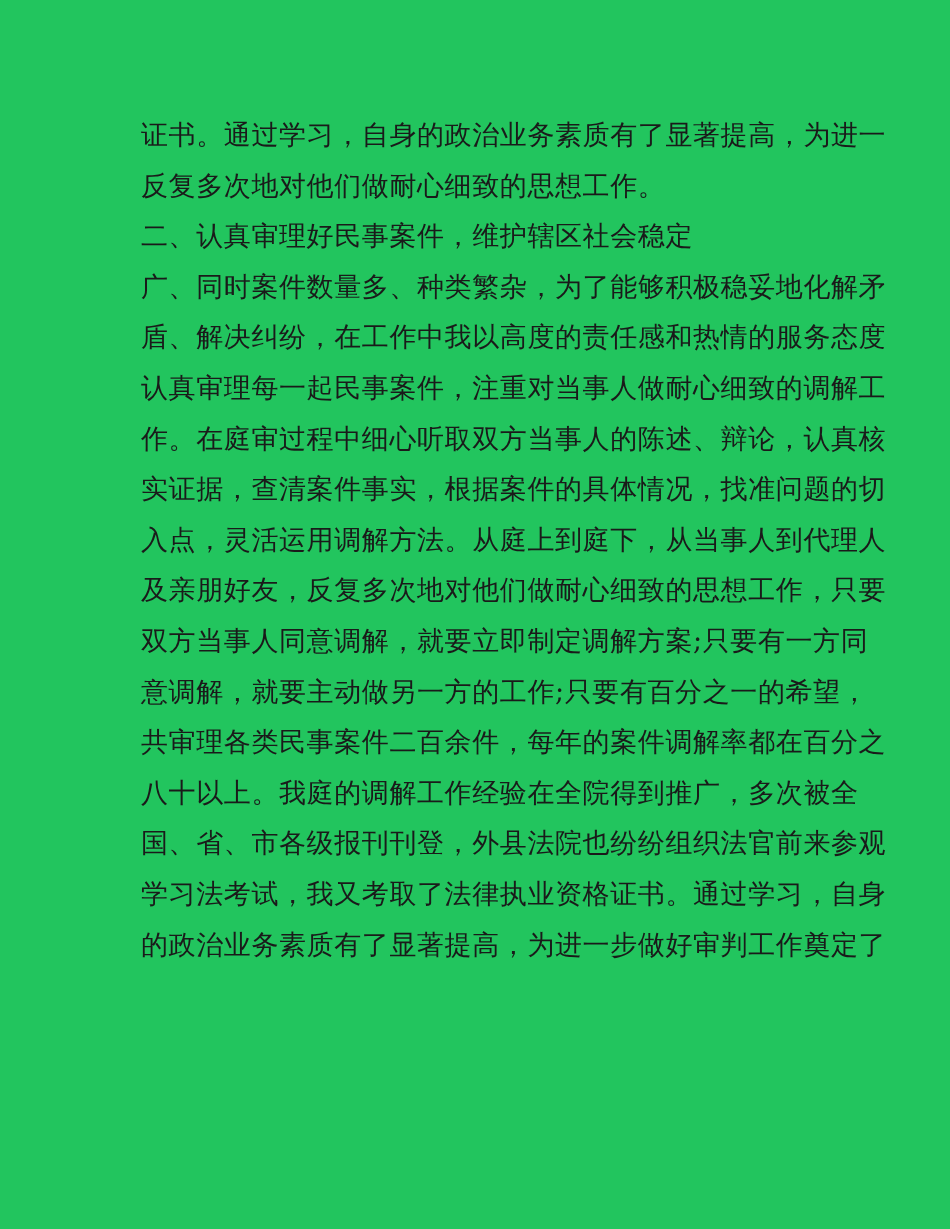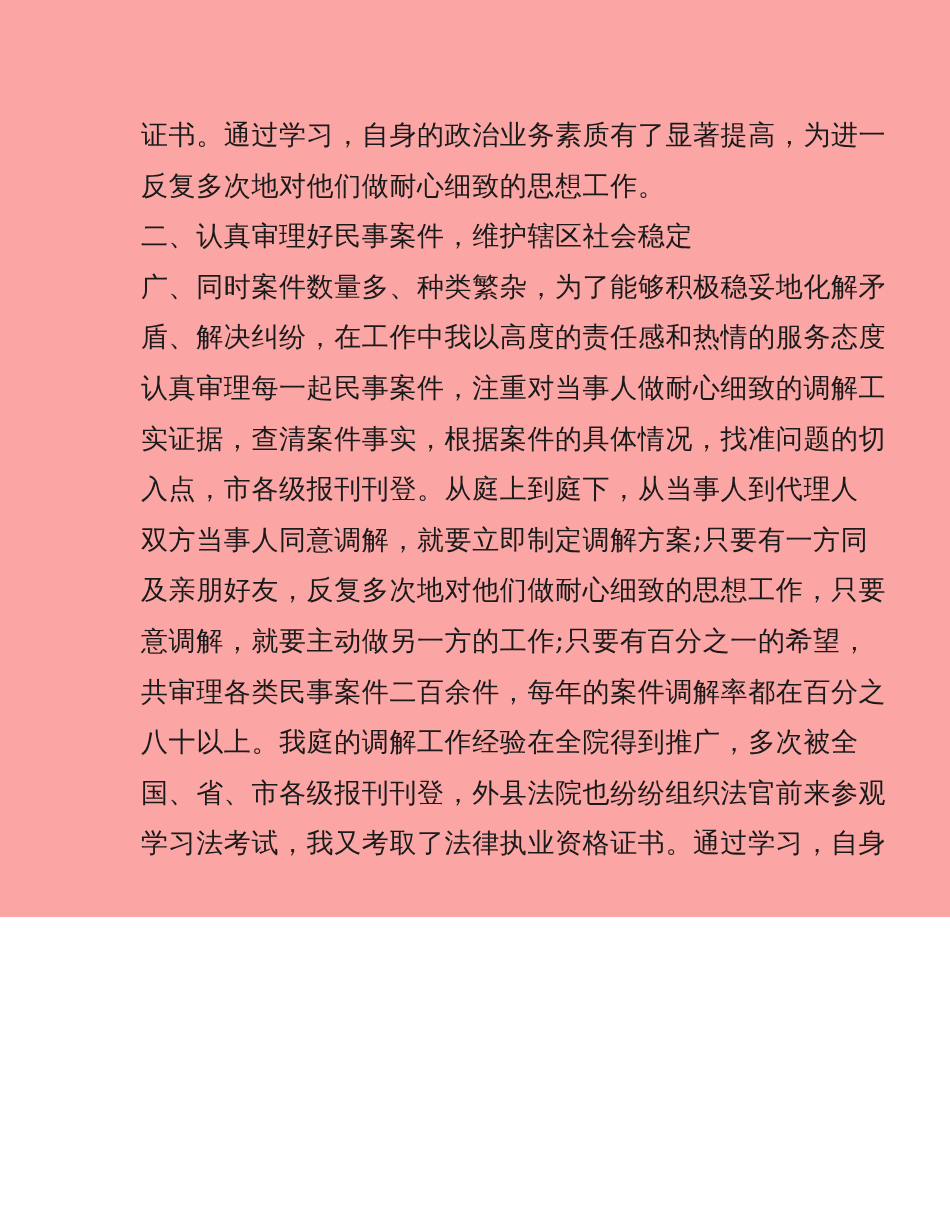--- a/index.html
+++ b/index.html
@@ -11,22 +11,22 @@
       width: 950px;
       height: 1229px;
       position: relative;
       overflow: hidden;
     }
     .page {
       position: absolute;
       left: 0;
       top: 0;
       width: 950px;
-      height: 917px;
-      background: #fca5a5;
+      height: 1229px;
+      background: #22c55e;
     }
     .text-block {
       position: absolute;
       left: 141px;
       top: 110px;
       width: 680px;
       font-family: "DejaVu Serif", "Liberation Serif", serif;
       font-size: 27px;
       color: #1a1a1a;
     }
@@ -41,23 +41,25 @@
 <body>
 
 <div class="page">
   <div class="text-block">
     <div class="line">证书。通过学习，自身的政治业务素质有了显著提高，为进一</div>
     <div class="line">反复多次地对他们做耐心细致的思想工作。</div>
     <div class="line">二、认真审理好民事案件，维护辖区社会稳定</div>
     <div class="line">广、同时案件数量多、种类繁杂，为了能够积极稳妥地化解矛</div>
     <div class="line">盾、解决纠纷，在工作中我以高度的责任感和热情的服务态度</div>
     <div class="line">认真审理每一起民事案件，注重对当事人做耐心细致的调解工</div>
+    <div class="line">作。在庭审过程中细心听取双方当事人的陈述、辩论，认真核</div>
     <div class="line">实证据，查清案件事实，根据案件的具体情况，找准问题的切</div>
-    <div class="line">入点，市各级报刊刊登。从庭上到庭下，从当事人到代理人</div>
+    <div class="line">入点，灵活运用调解方法。从庭上到庭下，从当事人到代理人</div>
+    <div class="line">及亲朋好友，反复多次地对他们做耐心细致的思想工作，只要</div>
     <div class="line">双方当事人同意调解，就要立即制定调解方案;只要有一方同</div>
-    <div class="line">及亲朋好友，反复多次地对他们做耐心细致的思想工作，只要</div>
     <div class="line">意调解，就要主动做另一方的工作;只要有百分之一的希望，</div>
     <div class="line">共审理各类民事案件二百余件，每年的案件调解率都在百分之</div>
     <div class="line">八十以上。我庭的调解工作经验在全院得到推广，多次被全</div>
     <div class="line">国、省、市各级报刊刊登，外县法院也纷纷组织法官前来参观</div>
     <div class="line">学习法考试，我又考取了法律执业资格证书。通过学习，自身</div>
+    <div class="line">的政治业务素质有了显著提高，为进一步做好审判工作奠定了</div>
   </div>
 </div>
 
 </body></html>

